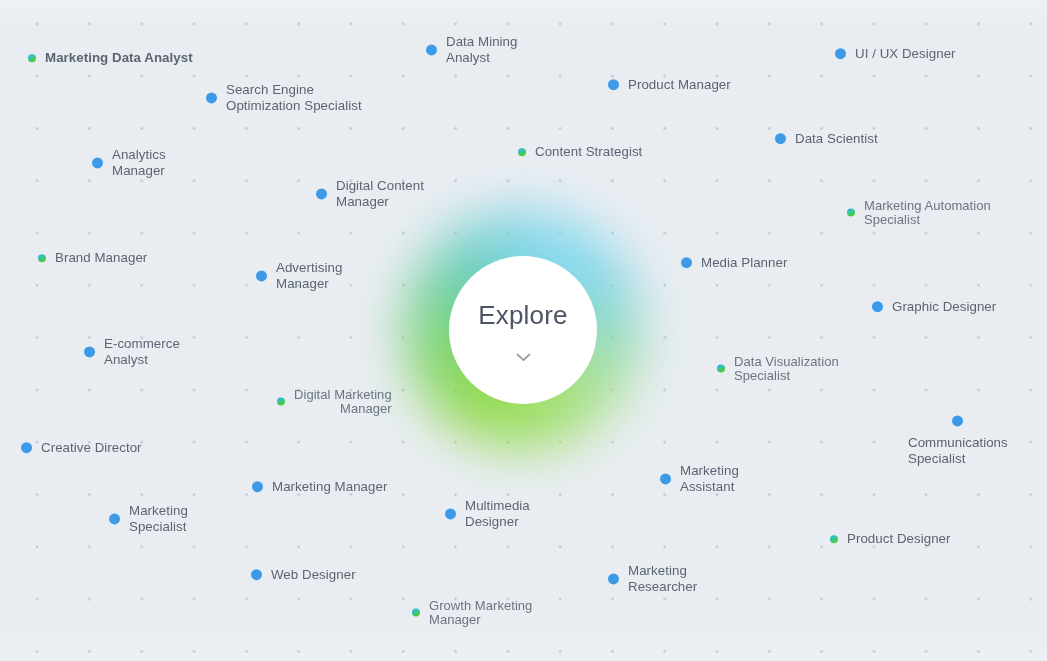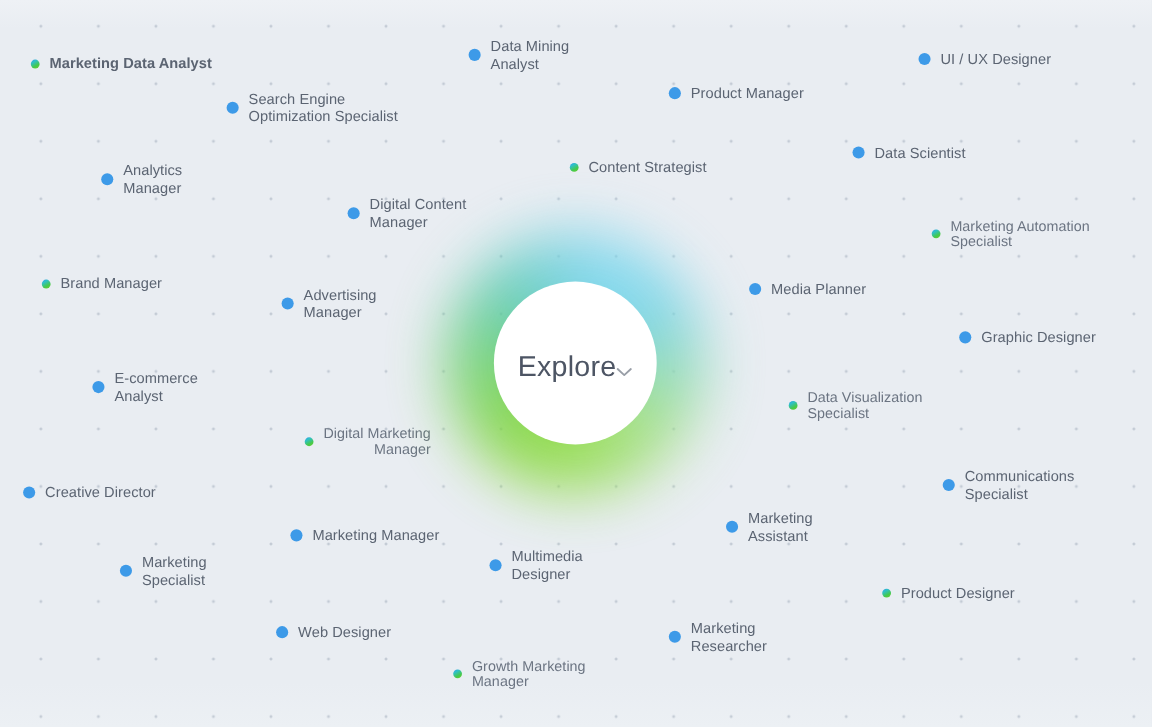--- a/index.html
+++ b/index.html
@@ -98,21 +98,21 @@
   }
   #explore-circle {
     position: absolute;
     left: -74px;
     top: -74px;
     width: 148px;
     height: 148px;
     border-radius: 50%;
     background: #ffffff;
     display: flex;
-    flex-direction: row;
+    flex-direction: column;
     align-items: center;
     justify-content: center;
     cursor: pointer;
     text-align: right;
   }
   #explore-label {
     font-size: 26px;
     color: #4d5564;
     letter-spacing: 0.2px;
     margin-top: 6px;
@@ -150,31 +150,31 @@
       <div class="node blue" style="left: 681px; top: 263px;"><span class="dot"></span><span class="label">Media Planner</span></div>
       <div class="node blue" style="left: 256px; top: 276px;"><span class="dot"></span><span class="label">Advertising
 Manager</span></div>
       <div class="node blue" style="left: 872px; top: 307px;"><span class="dot"></span><span class="label">Graphic Designer</span></div>
       <div class="node blue" style="left: 84px; top: 352px; justify-content: space-between;"><span class="dot"></span><span class="label">E-commerce
 Analyst</span></div>
       <div class="node green small" style="left: 717px; top: 369px;"><span class="dot"></span><span class="label">Data Visualization
 Specialist</span></div>
       <div class="node green small" style="left: 277px; top: 402px; text-align: right;"><span class="dot"></span><span class="label">Digital Marketing
 Manager</span></div>
-      <div class="node blue" style="left: 857px; top: 441px;"><span class="dot"></span><span class="label">Communications
+      <div class="node blue" style="left: 908px; top: 441px; flex-direction: column;"><span class="dot"></span><span class="label">Communications
 Specialist</span></div>
       <div class="node blue" style="left: 21px; top: 448px;"><span class="dot"></span><span class="label">Creative Director</span></div>
       <div class="node blue" style="left: 660px; top: 479px;"><span class="dot"></span><span class="label">Marketing
 Assistant</span></div>
-      <div class="node blue" style="left: 264px; top: 487px;"><span class="dot"></span><span class="label">Marketing Manager</span></div>
+      <div class="node blue" style="left: 252px; top: 487px;"><span class="dot"></span><span class="label">Marketing Manager</span></div>
       <div class="node blue" style="left: 445px; top: 514px;"><span class="dot"></span><span class="label">Multimedia
 Designer</span></div>
       <div class="node blue" style="left: 109px; top: 519px;"><span class="dot"></span><span class="label">Marketing
 Specialist</span></div>
-      <div class="node green" style="left: 802px; top: 539px; text-align: right;"><span class="dot"></span><span class="label">Product Designer</span></div>
+      <div class="node green" style="left: 830px; top: 539px; text-align: right;"><span class="dot"></span><span class="label">Product Designer</span></div>
       <div class="node blue" style="left: 251px; top: 575px;"><span class="dot"></span><span class="label">Web Designer</span></div>
       <div class="node blue" style="left: 608px; top: 579px;"><span class="dot"></span><span class="label">Marketing
 Researcher</span></div>
       <div class="node green small" style="left: 412px; top: 613px;"><span class="dot"></span><span class="label">Growth Marketing
 Manager</span></div>
     </div>
 
   <div id="explore-wrap">
     <div id="explore-glow"></div>
     <div id="explore-circle">

